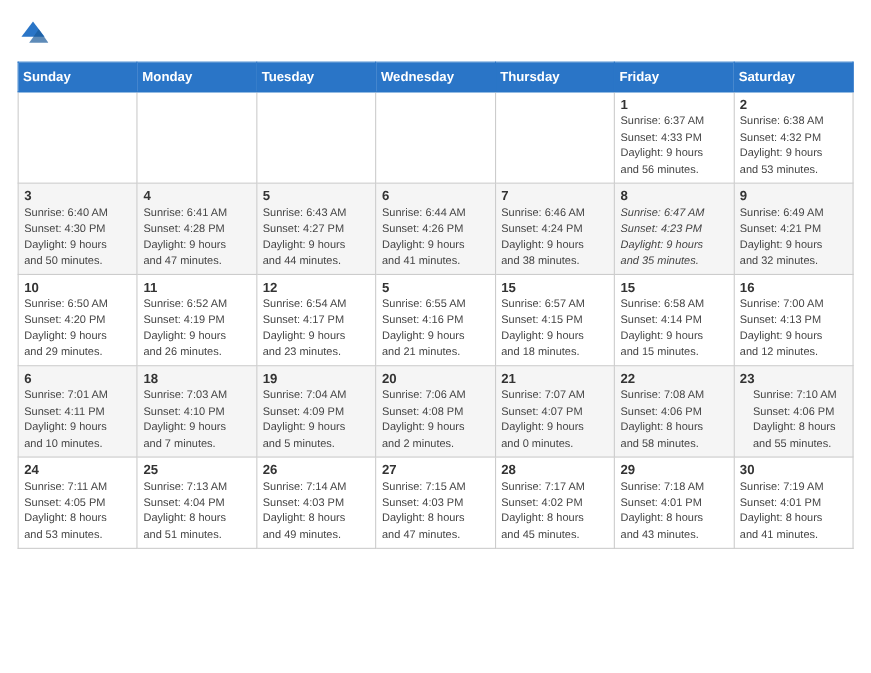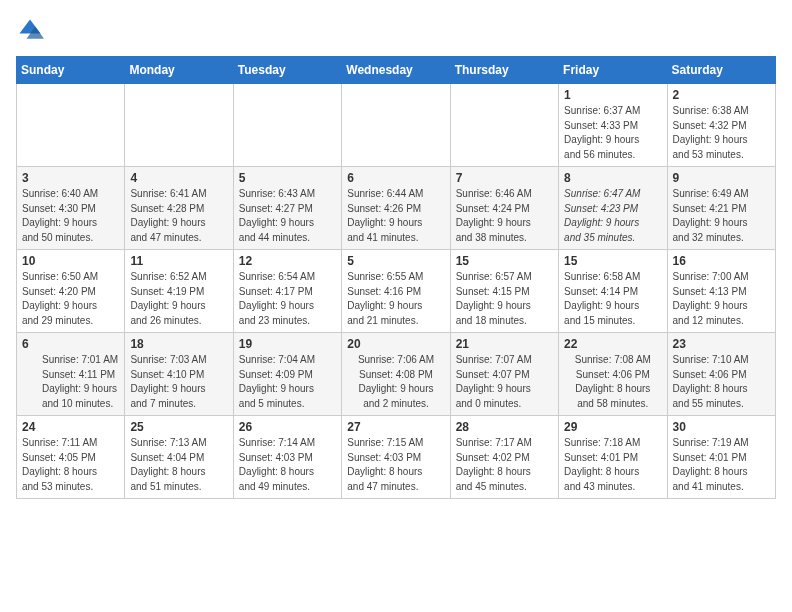--- a/index.html
+++ b/index.html
@@ -236,63 +236,63 @@
           <span class="day-number">16</span>
           <div class="day-info" style="white-space: pre-line;">Sunrise: 7:00 AM
 Sunset: 4:13 PM
 Daylight: 9 hours
 and 12 minutes.</div>
         </td>
       </tr>
       <tr>
         <td>
           <span class="day-number">6</span>
-          <div class="day-info" style="white-space: pre-line; margin-left: 20px;">Sunrise: 7:01 AM
+          <div class="day-info" style="white-space: pre-line;">Sunrise: 7:01 AM
 Sunset: 4:11 PM
 Daylight: 9 hours
 and 10 minutes.</div>
         </td>
         <td>
           <span class="day-number">18</span>
           <div class="day-info" style="white-space: pre-line;">Sunrise: 7:03 AM
 Sunset: 4:10 PM
 Daylight: 9 hours
 and 7 minutes.</div>
         </td>
         <td>
           <span class="day-number">19</span>
           <div class="day-info" style="white-space: pre-line;">Sunrise: 7:04 AM
 Sunset: 4:09 PM
 Daylight: 9 hours
 and 5 minutes.</div>
         </td>
         <td>
           <span class="day-number">20</span>
-          <div class="day-info" style="white-space: pre-line; text-align: center;">Sunrise: 7:06 AM
+          <div class="day-info" style="white-space: pre-line;">Sunrise: 7:06 AM
 Sunset: 4:08 PM
 Daylight: 9 hours
 and 2 minutes.</div>
         </td>
         <td>
           <span class="day-number">21</span>
           <div class="day-info" style="white-space: pre-line;">Sunrise: 7:07 AM
 Sunset: 4:07 PM
 Daylight: 9 hours
 and 0 minutes.</div>
         </td>
         <td>
           <span class="day-number">22</span>
-          <div class="day-info" style="white-space: pre-line; text-align: center;">Sunrise: 7:08 AM
+          <div class="day-info" style="white-space: pre-line;">Sunrise: 7:08 AM
 Sunset: 4:06 PM
 Daylight: 8 hours
 and 58 minutes.</div>
         </td>
         <td>
           <span class="day-number">23</span>
-          <div class="day-info" style="white-space: pre-line;">Sunrise: 7:10 AM
+          <div class="day-info" style="white-space: pre-line; margin-left: 12px;">Sunrise: 7:10 AM
 Sunset: 4:06 PM
 Daylight: 8 hours
 and 55 minutes.</div>
         </td>
       </tr>
       <tr>
         <td>
           <span class="day-number">24</span>
           <div class="day-info" style="white-space: pre-line;">Sunrise: 7:11 AM
 Sunset: 4:05 PM

